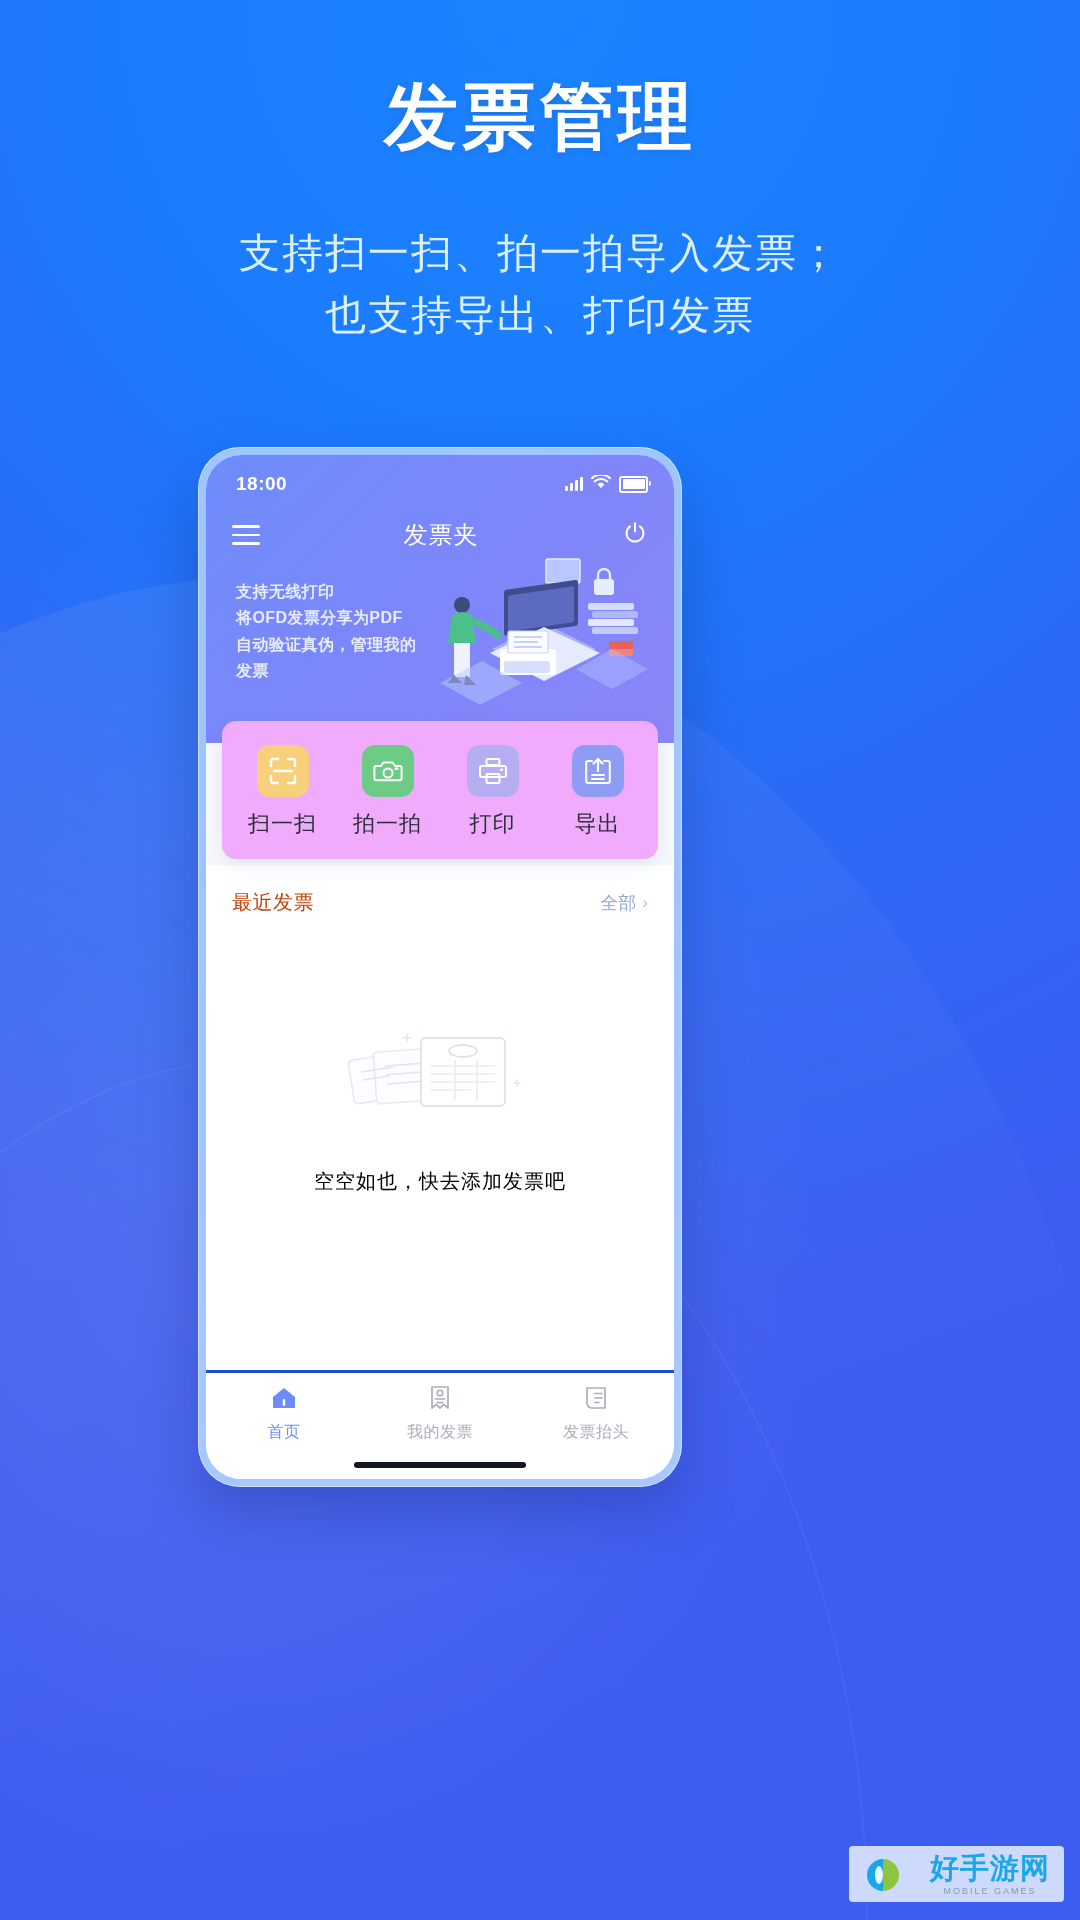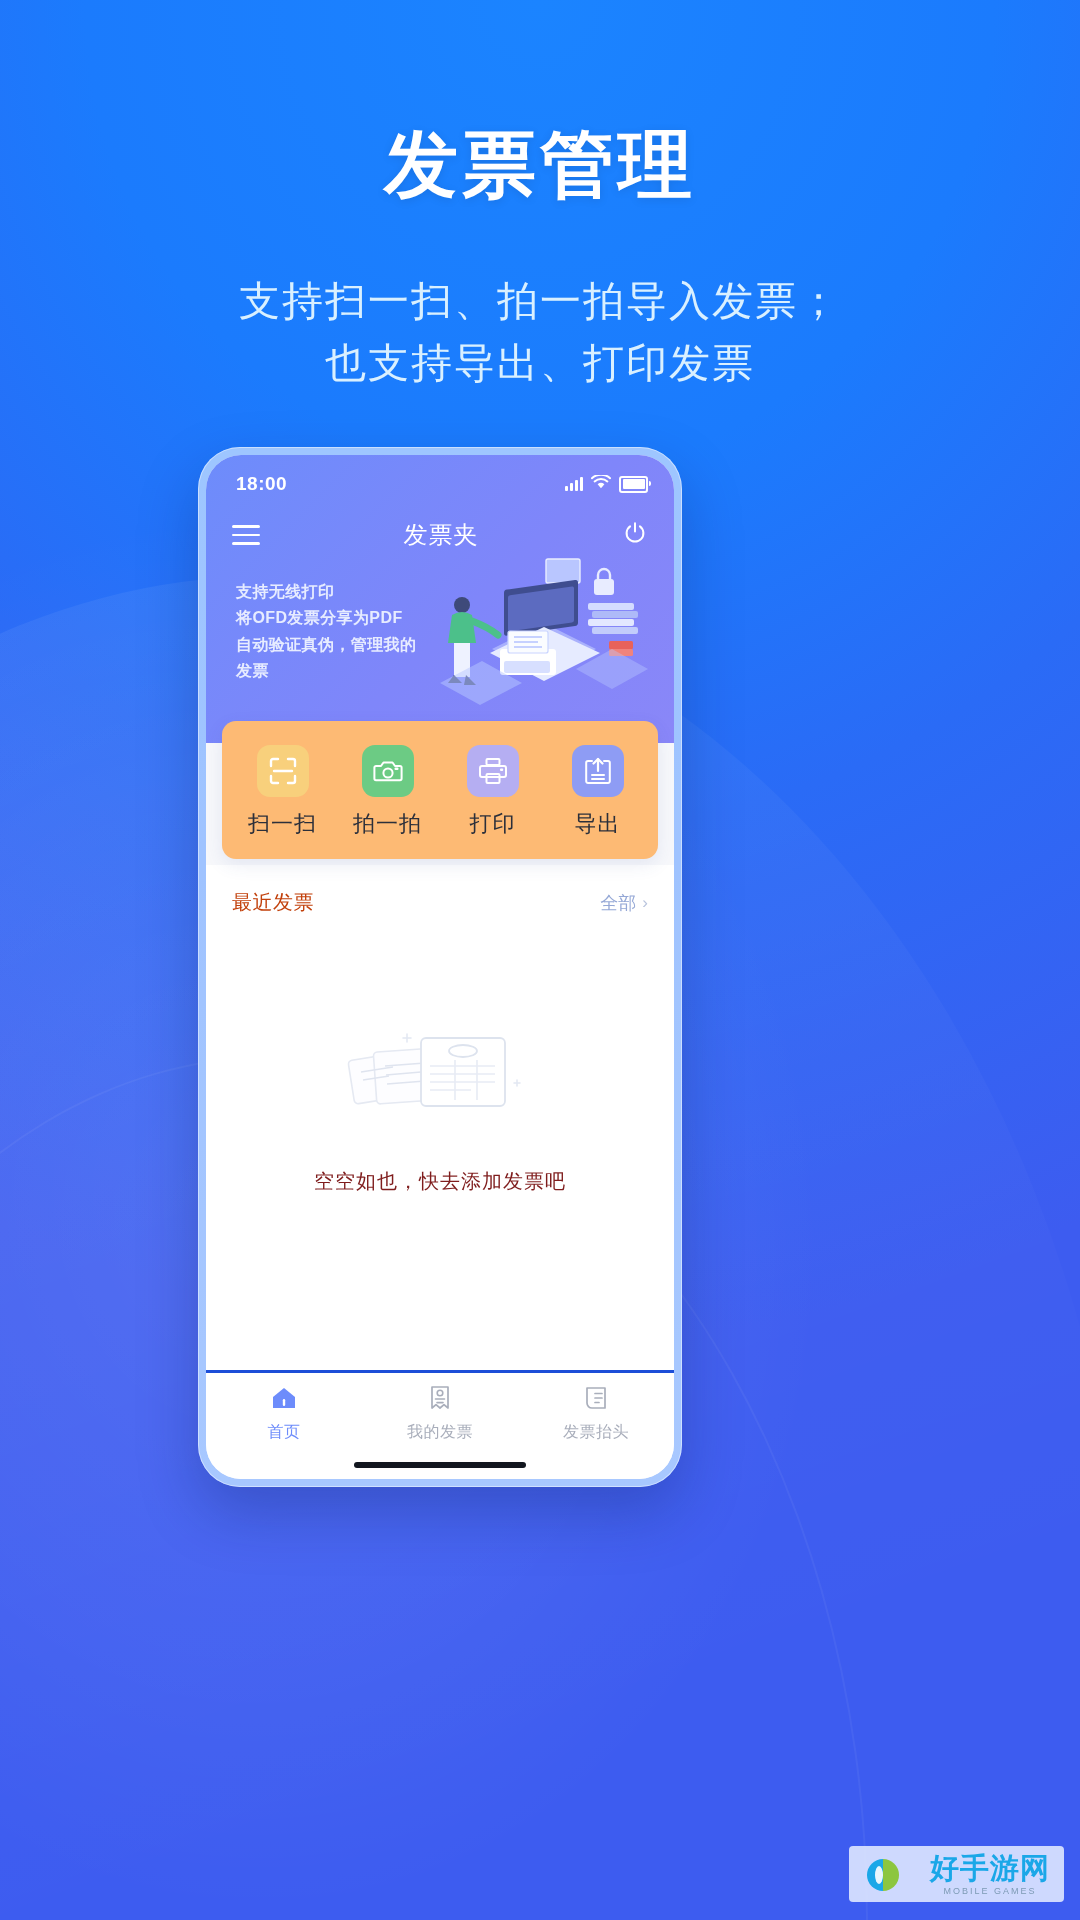--- a/index.html
+++ b/index.html
@@ -28,21 +28,21 @@
     pointer-events:none;
   }
   .bg-arc2{
     position:absolute;left:-30%;top:55%;width:110%;height:90%;
     border-radius:50%;
     border:2px solid rgba(255,255,255,.05);
     pointer-events:none;
   }
 
   
-  .hero{position:absolute;left:0;right:0;top:76px;text-align:center;margin-top:48px;}
+  .hero{position:absolute;left:0;right:0;top:76px;text-align:center;}
   .hero-title{
     font-size:74px;line-height:1.1;font-weight:700;color:#ffffff;
     letter-spacing:4px;
     text-shadow:0 2px 10px rgba(0,0,0,.10);
   }
   .hero-sub{
     margin-top:66px;
     font-size:41px;line-height:1.5;color:#d9f0ff;letter-spacing:2px;font-weight:400;
   }
   .hero-sub div{white-space:nowrap;}
@@ -92,21 +92,21 @@
   .banner{
     display:flex;align-items:flex-start;justify-content:space-between;
     padding:10px 18px 0 30px;min-height:136px;font-weight:bold;
   }
   .banner-text{font-size:16px;line-height:1.65;color:#e7ecff;letter-spacing:.4px;padding-top:6px;}
   .banner-art{width:230px;height:140px;position:relative;flex:0 0 auto;margin-top:-16px;}
 
   
   .actions-wrap{position:relative;margin-top:-22px;padding:0 16px;flex:0 0 auto;z-index:3;}
   .actions{
-    background:#fdba74;border-radius:14px;
+    background:#f0abfc;border-radius:14px;
     box-shadow:0 6px 18px rgba(60,80,160,.10);
     display:flex;justify-content:space-around;align-items:center;
     padding:24px 8px 20px;
   }
   .action{display:flex;flex-direction:column;align-items:center;gap:12px;width:84px;cursor:pointer;}
   .action-ico{
     width:52px;height:52px;border-radius:13px;display:flex;align-items:center;justify-content:center;
   }
   .action-label{font-size:22px;color:#2b2f3a;letter-spacing:1px;}
 
@@ -117,21 +117,21 @@
   }
   .recent-title{font-size:20px;color:#c2410c;letter-spacing:.5px;}
   .recent-all{display:flex;align-items:center;gap:6px;font-size:18px;color:#95a8d6;cursor:pointer;}
   .chev{font-size:17px;color:#b9c4dd;line-height:1;}
 
   .empty{
     flex:1 1 auto;background:#fff;display:flex;flex-direction:column;align-items:center;
     padding-top:84px;
   }
   .empty-art{width:210px;height:110px;position:relative;}
-  .empty-text{margin-top:42px;font-size:20px;color:#7f1d1d;letter-spacing:1px;}
+  .empty-text{margin-top:42px;font-size:20px;color:#000000;letter-spacing:1px;}
 
   
   .tabbar{
     flex:0 0 auto;background:#fff;border-top:3px solid #1d4ed8;
     display:flex;justify-content:space-around;align-items:center;padding:12px 0 8px;
   }
   .tab{display:flex;flex-direction:column;align-items:center;gap:7px;width:110px;cursor:pointer;}
   .tab-label{font-size:16px;color:#a9aebb;letter-spacing:.5px;}
   .tab.active .tab-label{color:#6d8cfb;}
   .home-ind{

